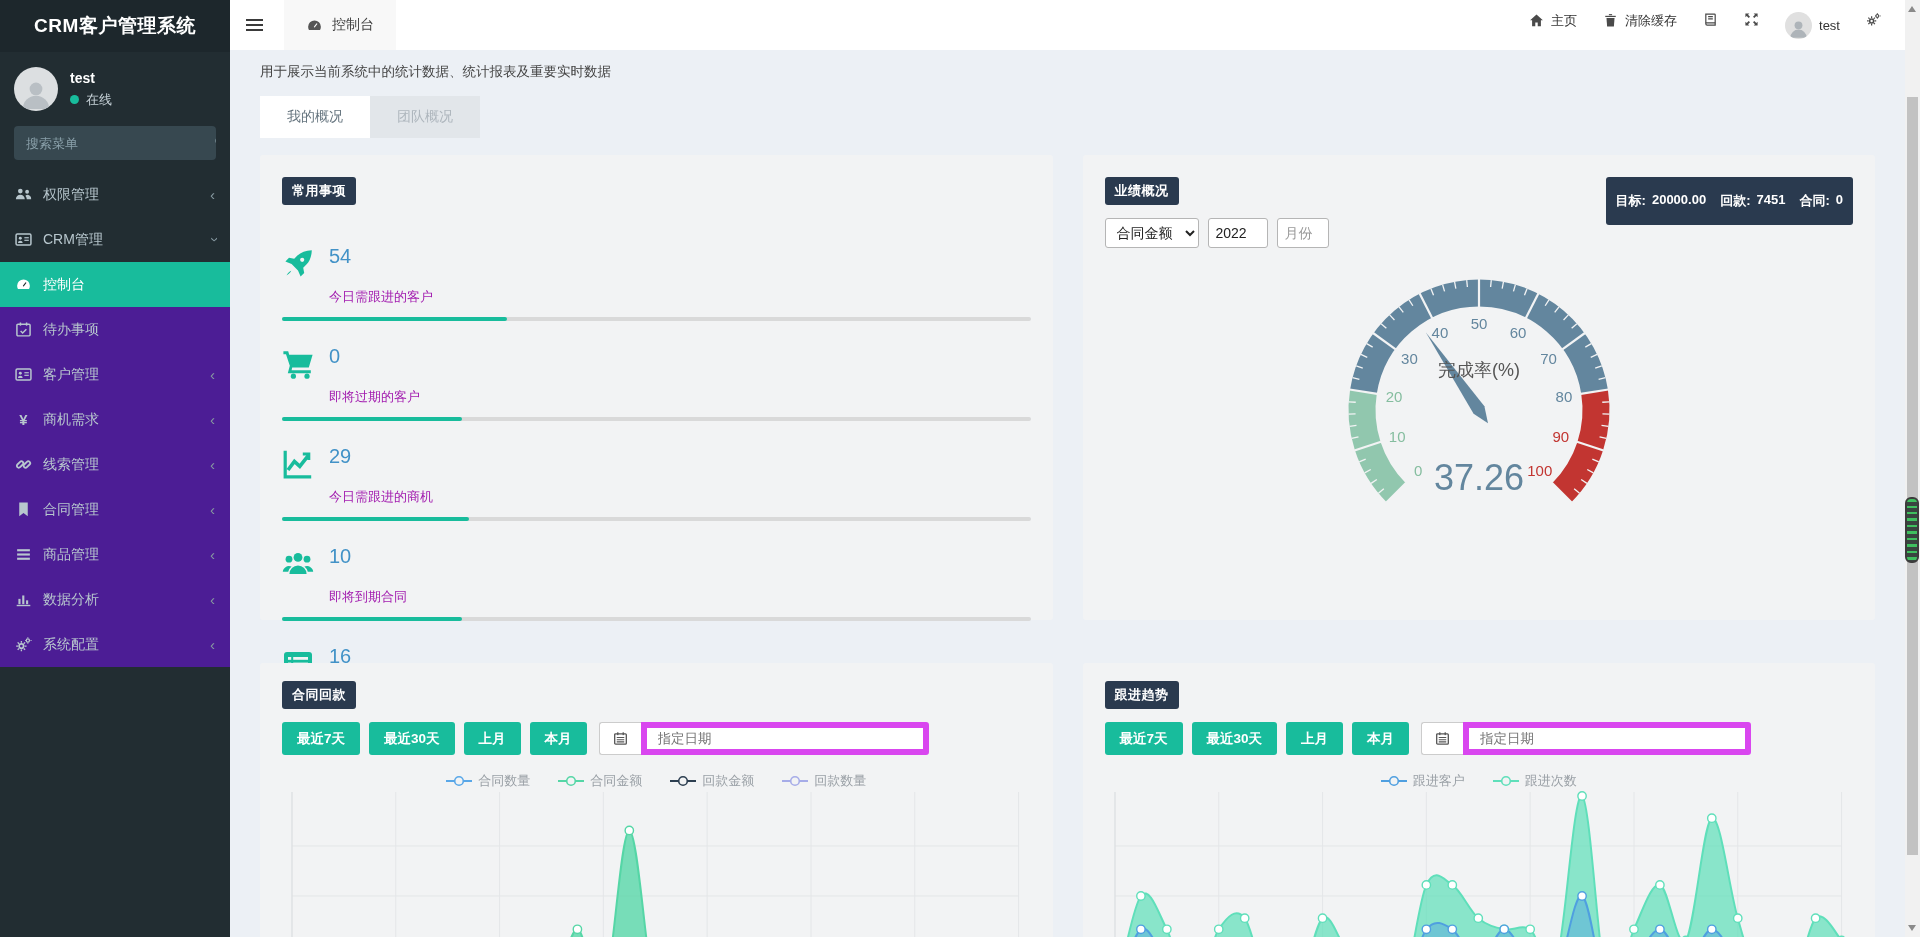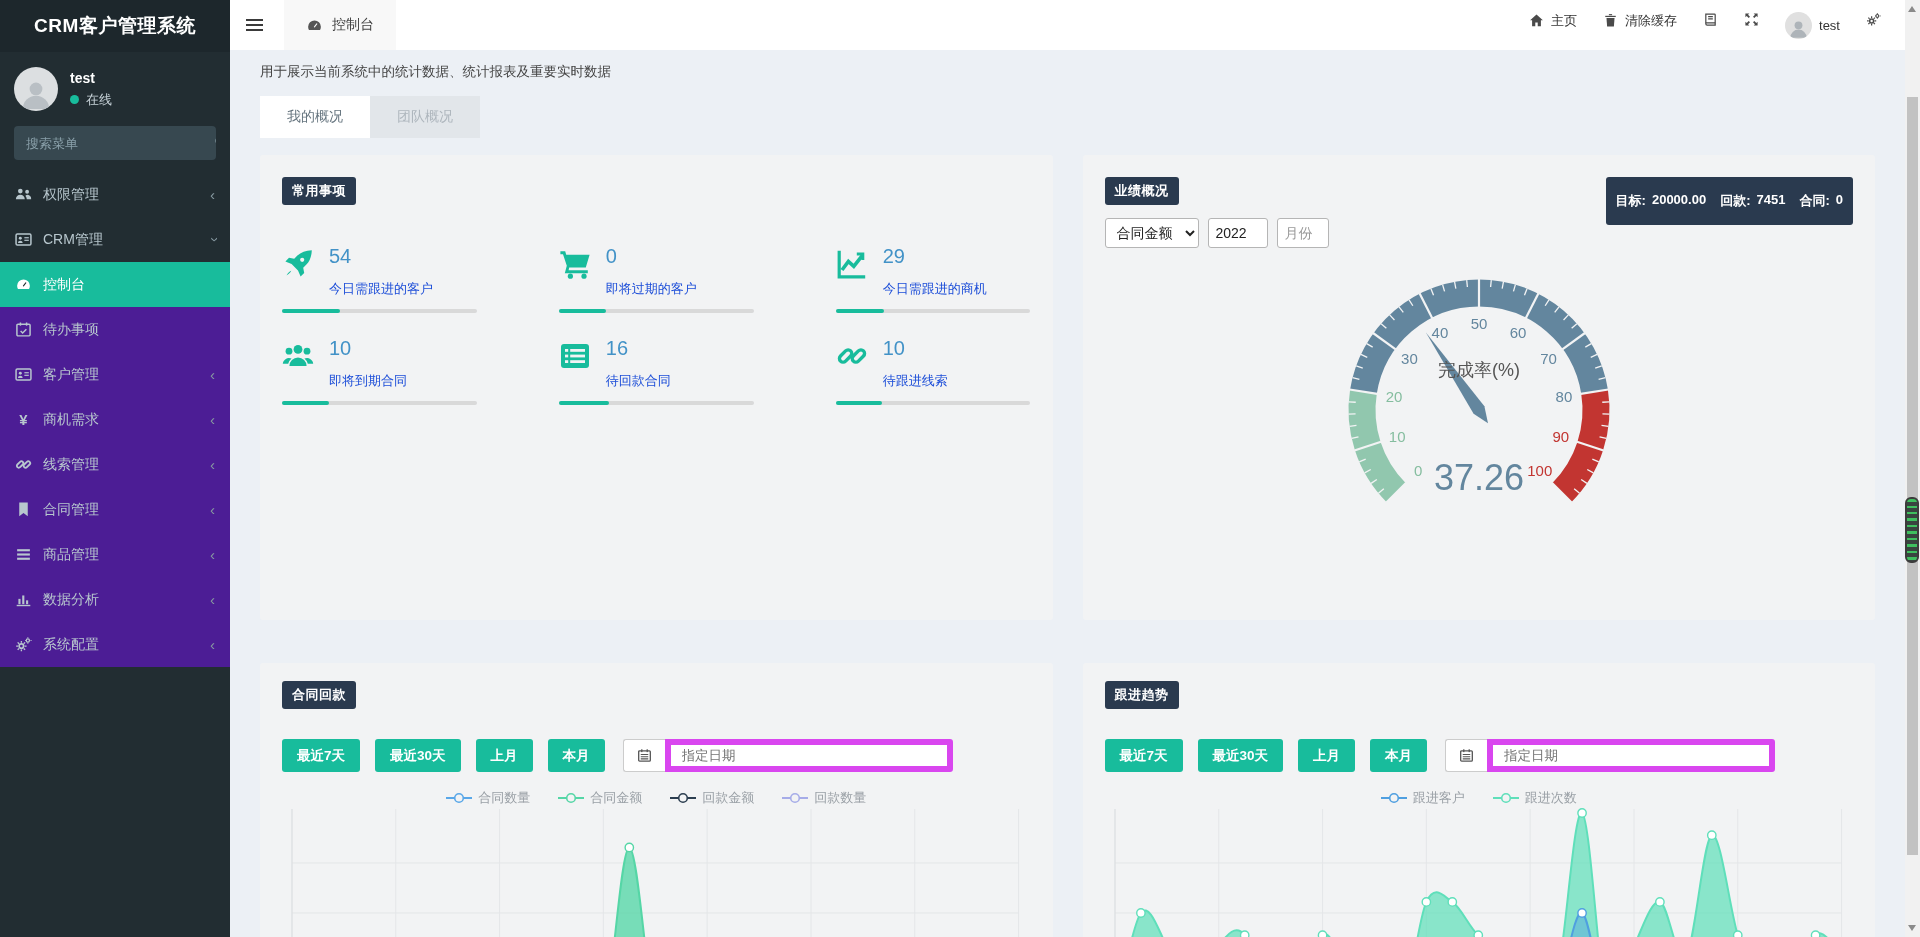--- a/index.html
+++ b/index.html
@@ -53,39 +53,39 @@
 .cards-row{display:flex;gap:30px;margin-top:17px}
 .card{flex:1;background:#f2f3f4;border-radius:3px;position:relative;min-width:0}
 .row1 .card{height:465px;padding:22px}
 .row2 .card{height:430px;padding:18px 22px;overflow:hidden}
 .badge{display:inline-block;background:#2a3a4f;color:#fff;font-size:13px;font-weight:bold;
   padding:5px 10px;border-radius:3px;letter-spacing:.5px}
 .summary-badge{position:absolute;right:22px;top:22px;background:#2a3a4f;color:#fff;
   font-size:13px;font-weight:bold;padding:15px 10px;border-radius:3px;display:flex;gap:6px}
 .summary-badge .grp{margin-left:8px}
 
-.stats{margin-top:40px;display:grid;grid-template-columns:1fr 1fr 1fr;column-gap:82px;row-gap:24px}
+.stats{margin-top:40px;display:grid;grid-template-columns:1fr;column-gap:82px;row-gap:24px}
 .stat .top{display:flex;gap:15px}
 .sicon{width:32px;height:32px;color:#18bc9c;margin-top:3px;flex-shrink:0}
 .sicon svg{width:100%;height:100%}
 .num{font-size:20px;color:#4292c7}
-.slabel{font-size:13px;color:#1d4ed8;margin-top:12px}
+.slabel{font-size:13px;color:#a21caf;margin-top:20px}
 .pbar{height:4px;background:#d9d9d9;border-radius:2px;margin-top:11px}
 .pfill{height:100%;background:#18bc9c;border-radius:2px}
 
 .controls{margin-top:13px;display:flex;gap:9px}
 .controls select,.controls input{height:30px;border:1px solid #b5b5b5;border-radius:3px;
   background:#fff;font-size:14px;color:#222;padding:0 7px;font-family:inherit;outline:none}
 .controls select{width:94px}
 .ctl-year{width:60px}
 .ctl-month{width:52px}
 .controls input::placeholder{color:#999}
 .gauge-wrap{display:flex;justify-content:center;margin-top:2px}
 
-.chart-controls{margin-top:30px;display:flex;gap:15px}
+.chart-controls{margin-top:13px;display:flex;gap:9px}
 .btn{background:#18bc9c;color:#fff;border:0;border-radius:3px;height:33px;padding:0 15px;
   font-size:13.5px;font-weight:bold;cursor:pointer;font-family:inherit}
 .date-group{display:flex;margin-left:3px}
 .addon{width:42px;height:33px;background:#fff;border:1px solid #ccc;border-right:0;
   border-radius:3px 0 0 3px;display:flex;align-items:center;justify-content:center;color:#555}
 .addon svg{width:15px;height:15px}
 .date-input{width:288px;height:33px;border:6px solid #d946ef;border-radius:0 3px 3px 0;
   padding:0 11px;font-size:13.5px;color:#333;font-family:inherit;outline:none}
 .legend{display:flex;justify-content:center;align-items:flex-start;gap:28px;margin-top:17px;
   font-size:13px;color:#9aa0a6}

